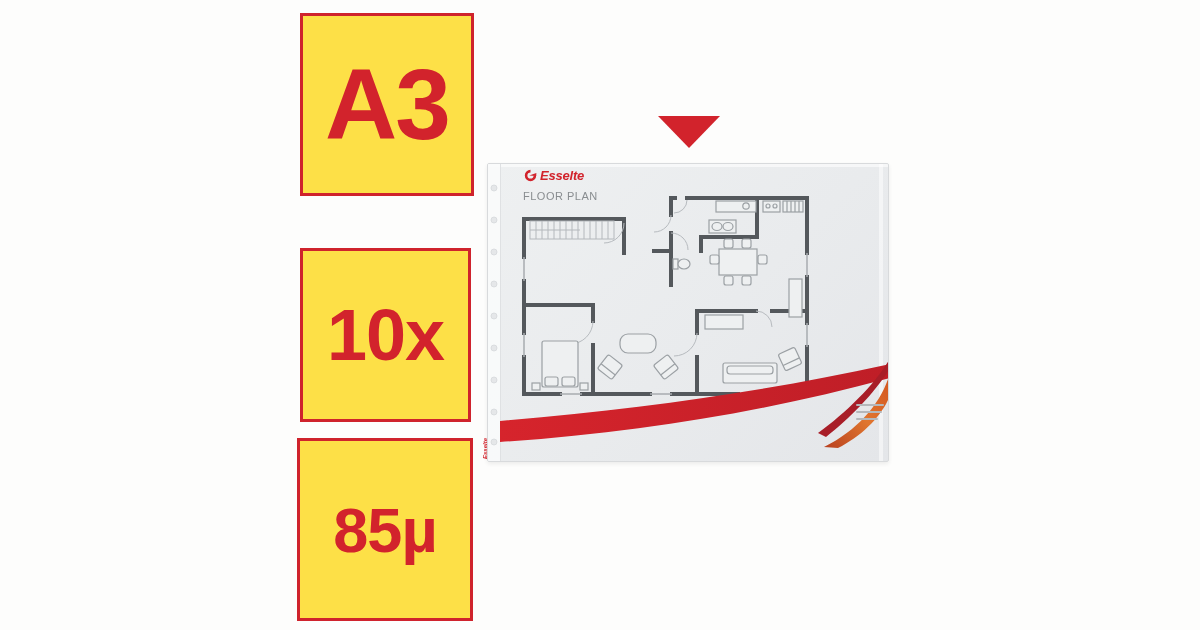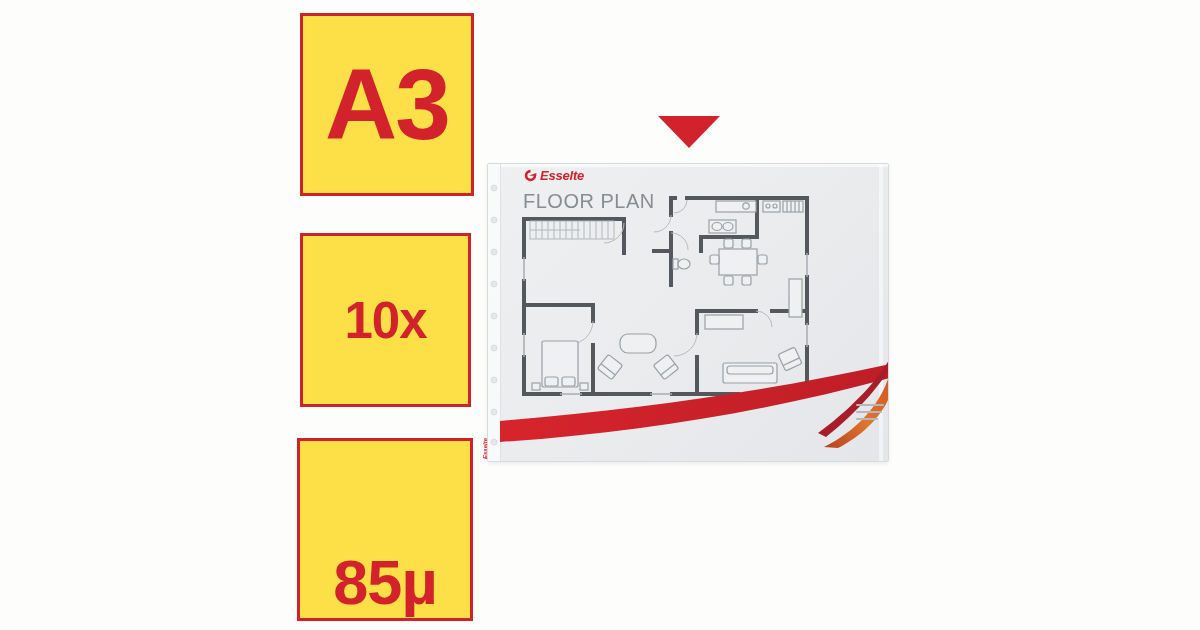--- a/index.html
+++ b/index.html
@@ -10,22 +10,22 @@
   }
   
   .badge{
     position:absolute;
     background:#fde047;
     border:3px solid #cf232c;
     display:flex;align-items:center;justify-content:center;
     color:#d2232c;font-weight:700;
   }
   #badge-a3 {left:300px;top:13px;width:168px;height:177px;font-size:100px;letter-spacing:-2px;}
-  #badge-10x{left:300px;top:233px;width:165px;height:168px;font-size:51px;letter-spacing:-1px;}
-  #badge-85u{left:297px;top:438px;width:170px;height:177px;font-size:63px;letter-spacing:-1px;align-items:flex-end;}
+  #badge-10x{left:300px;top:248px;width:165px;height:168px;font-size:72px;letter-spacing:-1px;}
+  #badge-85u{left:297px;top:438px;width:170px;height:177px;font-size:63px;letter-spacing:-1px;}
 
   
   .pointer{
     position:absolute;left:658px;top:116px;width:0;height:0;
     border-left:31px solid transparent;border-right:31px solid transparent;
     border-top:32px solid #d2232c;
   }
 
   
   .sleeve{
@@ -35,21 +35,21 @@
     overflow:hidden;
     box-shadow:0 2px 4px rgba(0,0,0,0.07);
   }
   .sleeve-top-highlight{position:absolute;left:0;top:0;width:100%;height:3px;background:rgba(255,255,255,0.6);}
   .sleeve-weld{position:absolute;right:5px;top:0;width:4px;height:100%;background:rgba(255,255,255,0.5);}
   .punch-strip{position:absolute;left:0;top:0;width:12px;height:100%;background:rgba(250,251,251,0.85);border-right:1px solid #dfe1e3;}
   .punch-strip svg{position:absolute;left:0;top:0;}
 
   .brand-row{position:absolute;left:36px;top:4px;display:flex;align-items:center;gap:3px;}
   .brand-text{color:#d2232c;font-size:13px;font-weight:700;font-style:italic;letter-spacing:-0.2px;}
-  .doc-title{position:absolute;left:35px;top:26px;color:#898d90;font-size:20px;letter-spacing:0.5px;font-weight:400;}
+  .doc-title{position:absolute;left:35px;top:26px;color:#898d90;font-size:11px;letter-spacing:0.5px;font-weight:400;}
 
   .plan{position:absolute;left:32px;top:29px;width:290px;height:205px;}
 
   .swoosh{position:absolute;left:0;top:187px;width:402px;height:100px;}
 
   .fine-print{position:absolute;left:368px;top:240px;}
   .fine-print .fp-line{width:28px;height:2px;border-radius:1px;background:#b5b8bb;margin-bottom:5px;}
   .fine-print .fp-line:nth-child(2){width:26px;}
   .fine-print .fp-line:nth-child(3){width:22px;}
 

